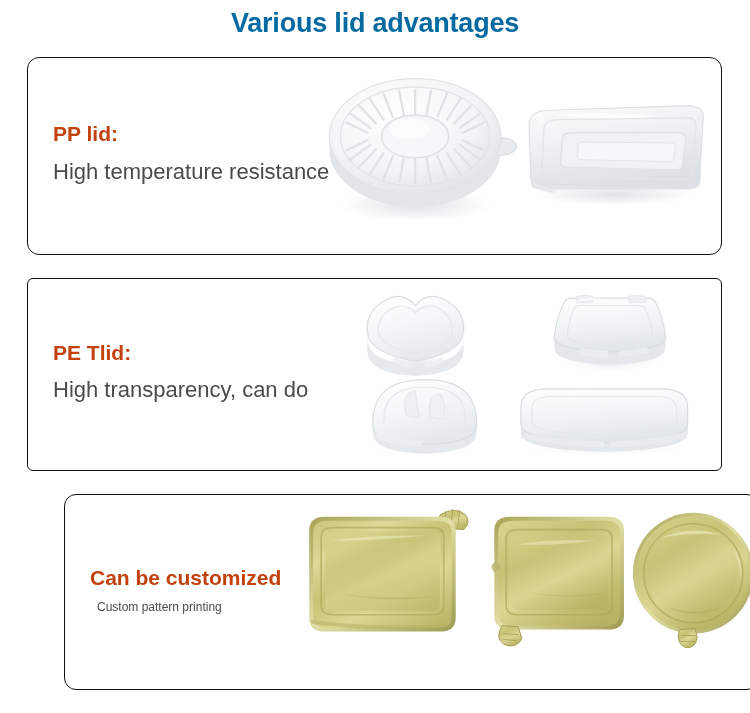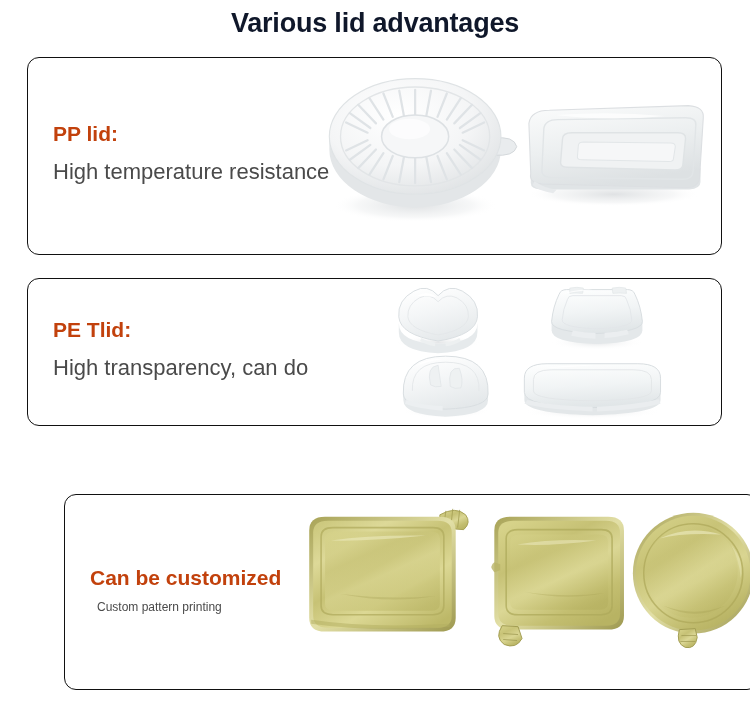--- a/index.html
+++ b/index.html
@@ -16,34 +16,34 @@
     position: relative;
   }
   .page-title {
     position: absolute;
     top: 8px;
     left: 0;
     width: 750px;
     text-align: center;
     font-size: 27px;
     font-weight: bold;
-    color: #0f172a;
+    color: #0369a1;
     letter-spacing: -0.2px;
   }
   .panel {
     position: absolute;
     left: 27px;
     width: 695px;
     box-sizing: border-box;
     border: 1.6px solid #111111;
     border-radius: 12px;
     background: #ffffff;
   }
   #panel-pp   { top: 57px;  height: 198px; }
-  #panel-pe   { top: 278px; height: 148px; }
+  #panel-pe   { top: 278px; height: 193px; border-radius: 6px; }
   #panel-film { top: 494px; height: 196px; margin-left: 37px; }
 
   .panel-text {
     position: absolute;
     left: 25px;
     top: 50%;
     transform: translateY(-50%);
     width: 290px;
   }
   .panel-heading {

